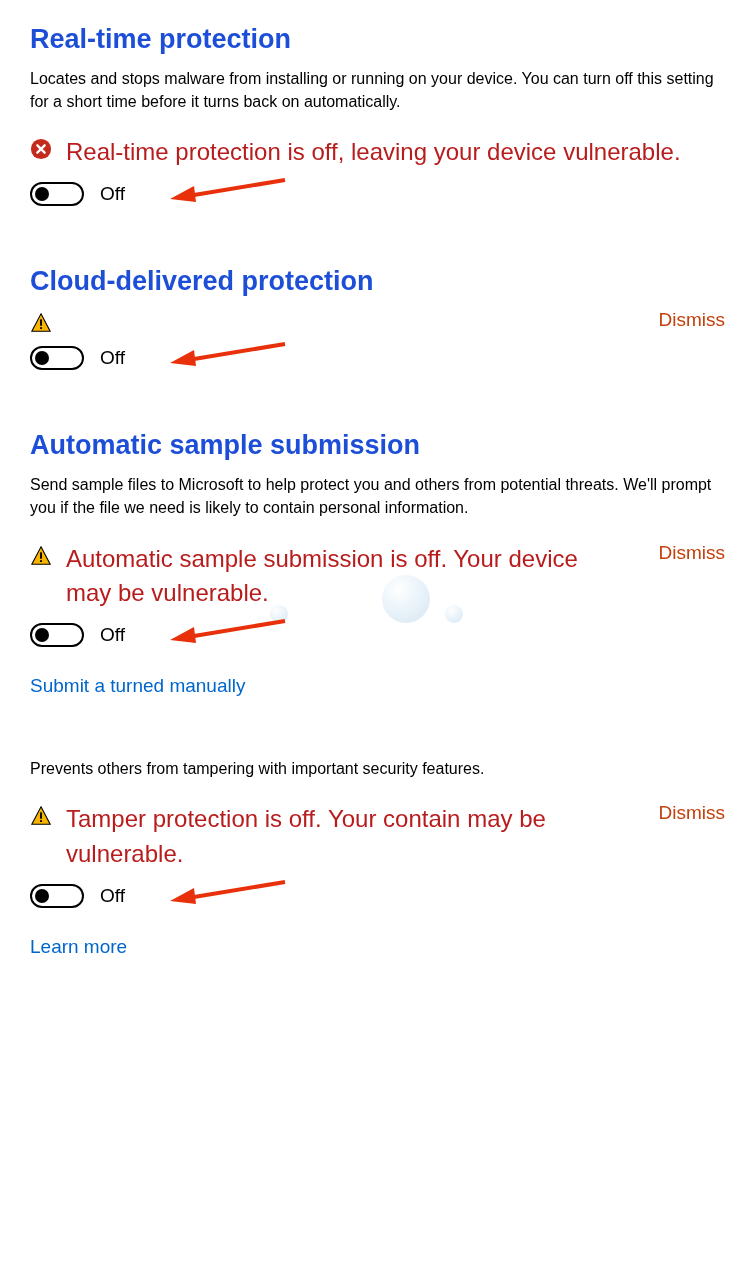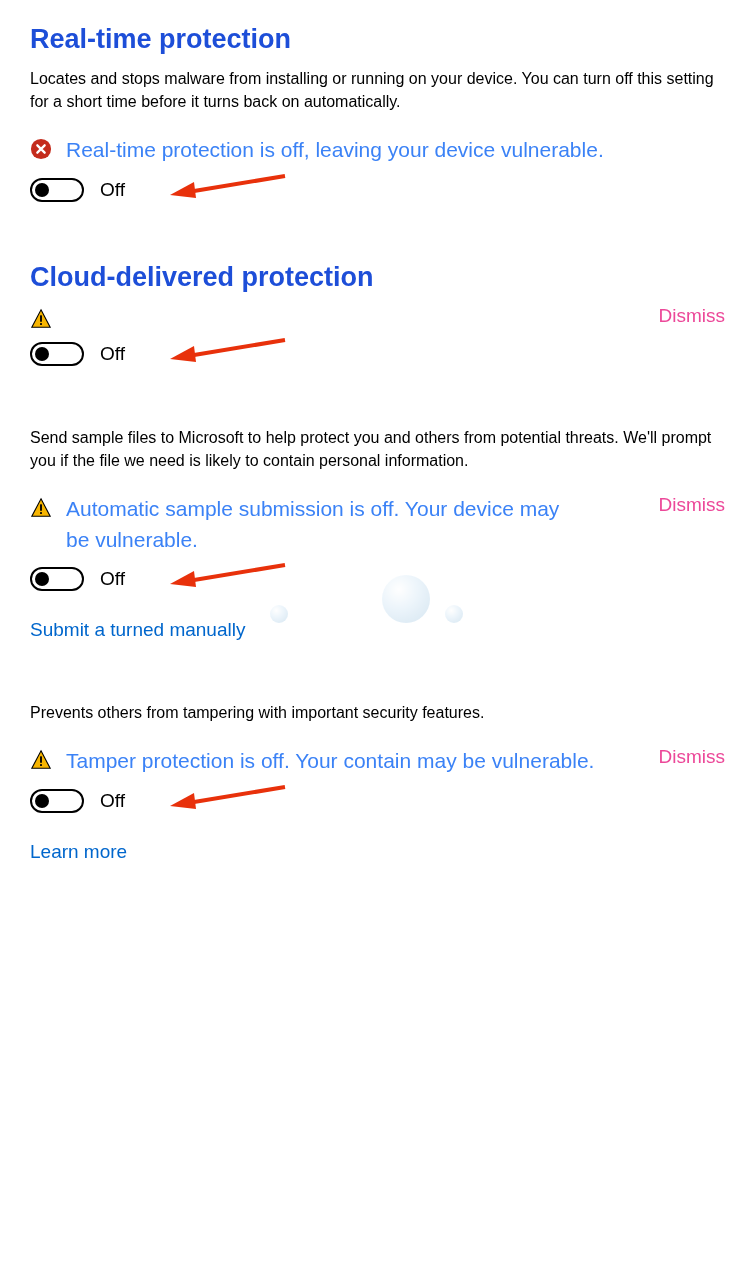--- a/index.html
+++ b/index.html
@@ -38,27 +38,27 @@
     height: 22px;
     margin-top: 3px;
   }
   .alert-text-wrap {
     flex: 1;
     display: flex;
     align-items: flex-start;
     gap: 14px;
   }
   .alert-text {
-    font-size: 21px;
+    font-size: 24px;
     line-height: 1.45;
-    color: #3b82f6;
+    color: #b91c1c;
   }
   .dismiss-link {
     font-size: 19px;
-    color: #ec4899;
+    color: #c2410c;
     cursor: pointer;
     white-space: nowrap;
     margin-left: auto;
   }
   .toggle-row {
     display: flex;
     align-items: center;
     gap: 16px;
     margin-top: 8px;
     position: relative;
@@ -172,20 +172,21 @@
   </div>
 </div>
 
 <div class="watermark">
   <span class="bubble" style="width:18px;height:18px;margin-right:90px;vertical-align:bottom"></span>
   <span class="bubble" style="width:48px;height:48px;vertical-align:bottom"></span>
   <span class="bubble" style="width:18px;height:18px;margin-left:10px;vertical-align:bottom"></span>
 </div>
 
 <div class="section">
+  <h2 class="section-title">Automatic sample submission</h2>
   <p class="section-desc">Send sample files to Microsoft to help protect you and others from potential threats. We'll prompt you if the file we need is likely to contain personal information.</p>
   <div class="alert-row">
     <span class="alert-icon">
       <svg viewBox="0 0 24 24" width="22" height="22">
         <path d="M12 2 L22 21 L2 21 Z" fill="#f7b500" stroke="#000" stroke-width="1.2"></path>
         <rect x="11" y="8" width="2" height="7" fill="#000"></rect>
         <rect x="11" y="16.5" width="2" height="2" fill="#000"></rect>
       </svg>
     </span>
     <div class="alert-text-wrap">

